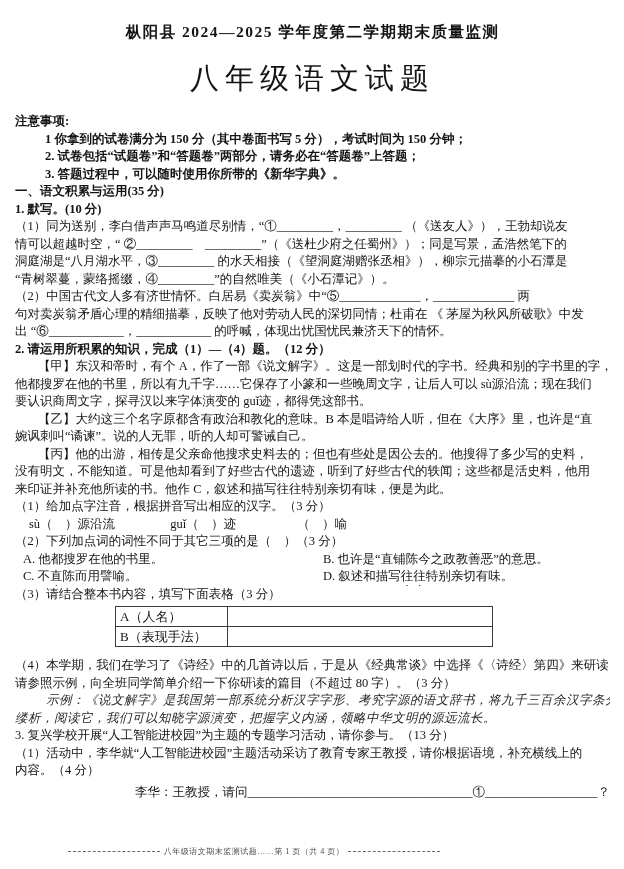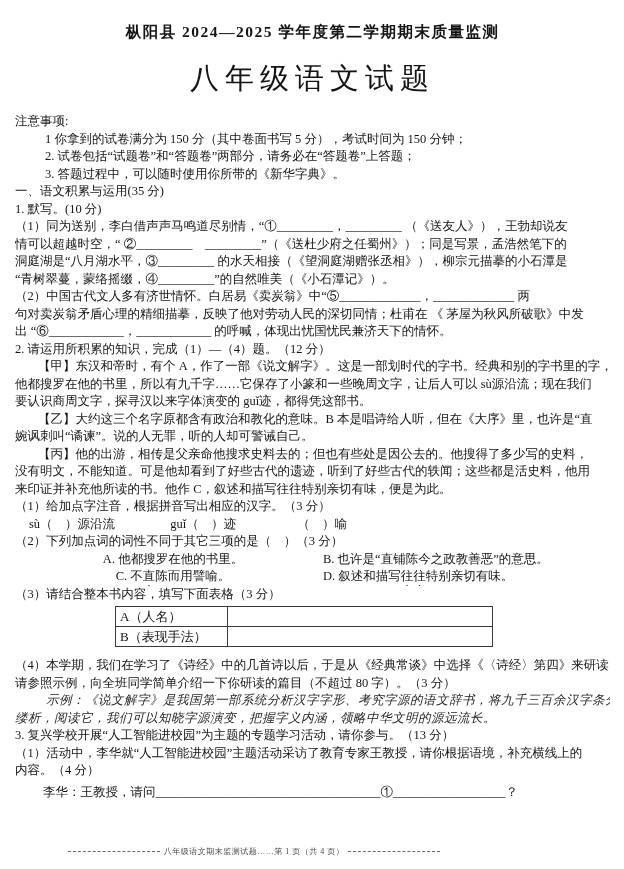--- a/index.html
+++ b/index.html
@@ -15,30 +15,30 @@
   }
   .doc-title{
     text-align:center;font-size:29px;font-weight:400;letter-spacing:6px;
     font-family:"Liberation Sans","DejaVu Sans",sans-serif;
     margin-top:16px;margin-bottom:14px;white-space:nowrap;
   }
   .ln{
     font-size:12.5px;height:17.5px;line-height:17.5px;
     white-space:nowrap;overflow:hidden;
   }
-  .b{font-weight:400;}
+  .b{font-weight:700;}
   .ind-notice{padding-left:30px;}
   .ind-para{text-indent:23px;}
   .ind-pinyin{padding-left:14px;}
-  .ind-dialog{padding-left:28px;}
+  .ind-dialog{padding-left:28px;text-align:right;}
   .ind-example{text-indent:31px;}
   .example{
     font-style:italic;color:#262626;letter-spacing:0.5px;
   }
-  .opt-row{display:flex;padding-left:8px;text-align:center;}
+  .opt-row{display:flex;padding-left:8px;}
   .opt-left{width:300px;}
   .pinyin-item{display:inline-block;text-align:right;}
   .pinyin-gap1{margin-right:52px;}
   .pinyin-gap2{margin-right:58px;}
   .dt{
     text-emphasis:filled dot;text-emphasis-position:under right;
     -webkit-text-emphasis:filled dot;-webkit-text-emphasis-position:under right;
   }
   table.ans{
     border-collapse:collapse;margin:3px 0 0 100px;

